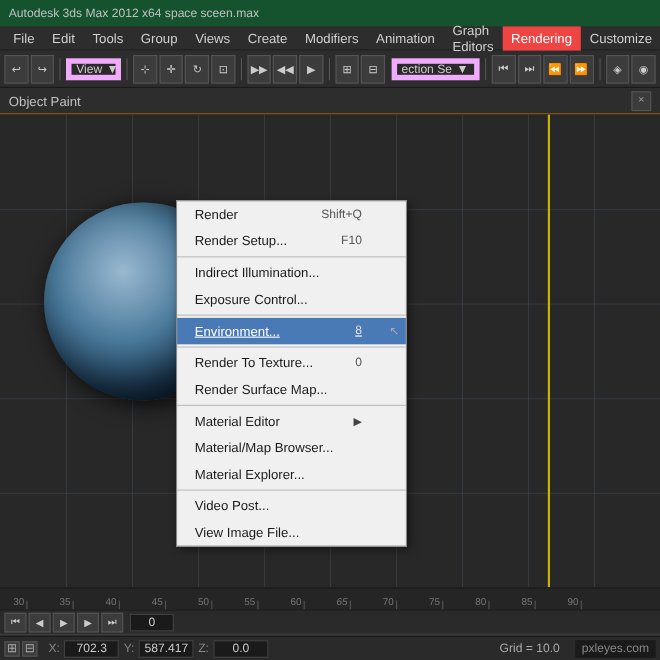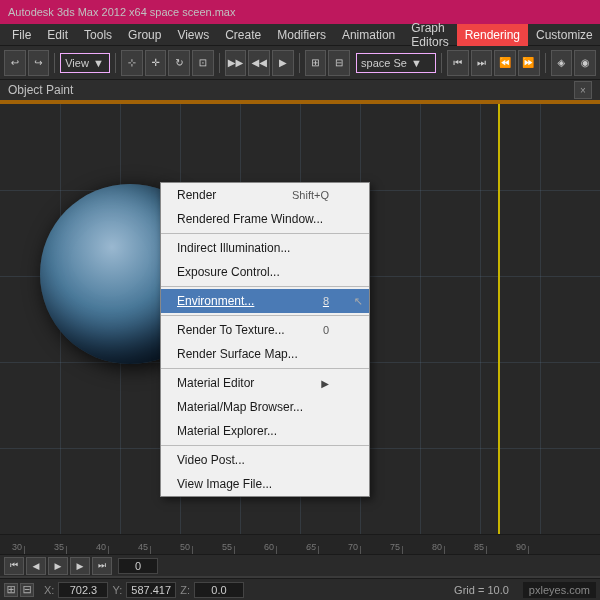--- a/index.html
+++ b/index.html
@@ -8,21 +8,21 @@
       height: 600px;
       overflow: hidden;
       font-family: 'Segoe UI', Tahoma, Geneva, Verdana, sans-serif;
       font-size: 12px;
       background: #3a3a3a;
       color: #d0d0d0;
     }
 
     
     .title-bar {
-      background: #be185d;
+      background: #14532d;
       height: 22px;
       display: flex;
       align-items: center;
       padding: 12px 8px;
       color: #c0c0c0;
       font-size: 11px;
     }
 
     
     .menu-bar {
@@ -64,21 +64,21 @@
       border: 1px solid #555;
       display: flex;
       align-items: center;
       justify-content: center;
       cursor: pointer;
       color: #ccc;
       font-size: 10px;
     }
     .toolbar-dropdown {
       background: #2a2a2a;
-      border: 1px solid #f0abfc;
+      border: 5px solid #f0abfc;
       color: #ccc;
       height: 20px;
       font-size: 11px;
       padding: 0 4px;
       display: flex;
       align-items: center;
       gap: 4px;
       cursor: pointer;
       min-width: 50px;
     }
@@ -89,21 +89,21 @@
       margin: 0 3px;
     }
 
     
     .object-paint-bar {
       background: #2d2d2d;
       height: 24px;
       display: flex;
       align-items: center;
       padding: 0 8px;
-      border-bottom: 4px solid #a16207;
+      border-bottom: 1px solid #a16207;
     }
     .object-paint-label {
       color: #c0c0c0;
       font-size: 12px;
     }
     .object-paint-btn {
       margin-left: auto;
       width: 18px;
       height: 18px;
       background: #3c3c3c;
@@ -331,21 +331,21 @@
   <div class="toolbar-btn">⊡</div>
   <div class="toolbar-separator"></div>
   <div class="toolbar-btn">▶▶</div>
   <div class="toolbar-btn">◀◀</div>
   <div class="toolbar-btn">▶</div>
   <div class="toolbar-separator"></div>
   <div class="toolbar-btn">⊞</div>
   <div class="toolbar-btn">⊟</div>
   <div style="margin-left:4px; display:flex; gap:2px; align-items:center;">
     <div class="toolbar-dropdown" style="width:80px;">
-      <span>space Se</span>
+      <span>ection Se</span>
       <span>▼</span>
     </div>
   </div>
   <div class="toolbar-separator"></div>
   <div class="toolbar-btn">⏮</div>
   <div class="toolbar-btn">⏭</div>
   <div class="toolbar-btn">⏪</div>
   <div class="toolbar-btn">⏩</div>
   <div class="toolbar-separator"></div>
   <div class="toolbar-btn">◈</div>
@@ -378,21 +378,22 @@
   <div class="sphere"></div>
 
   <div class="yellow-line"></div>
 
   <div class="dropdown-overlay">
     <div class="dropdown-item">
       <span>Render</span>
       <span class="shortcut">Shift+Q</span>
     </div>
     <div class="dropdown-item">
-      <span>Rendered Frame Window...</span>
+      <span>Render Setup...</span>
+      <span class="shortcut">F10</span>
     </div>
     <div style="height:1px;background:#bbb;margin:2px 0;"></div>
     <div class="dropdown-item">
       <span>Indirect Illumination...</span>
     </div>
     <div class="dropdown-item">
       <span>Exposure Control...</span>
     </div>
     <div style="height:1px;background:#bbb;margin:2px 0;"></div>
     <div class="dropdown-item highlighted" style="position:relative;text-decoration:underline;">

